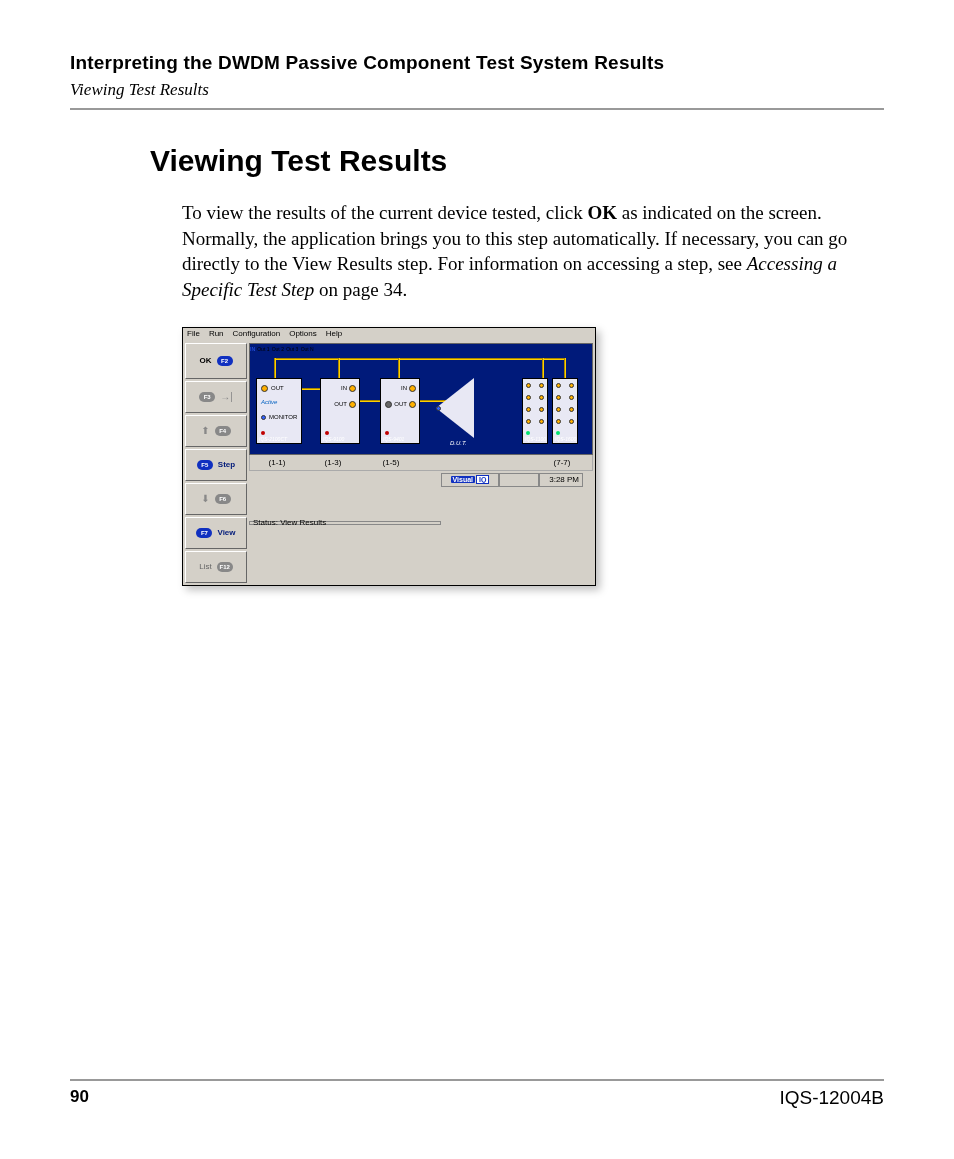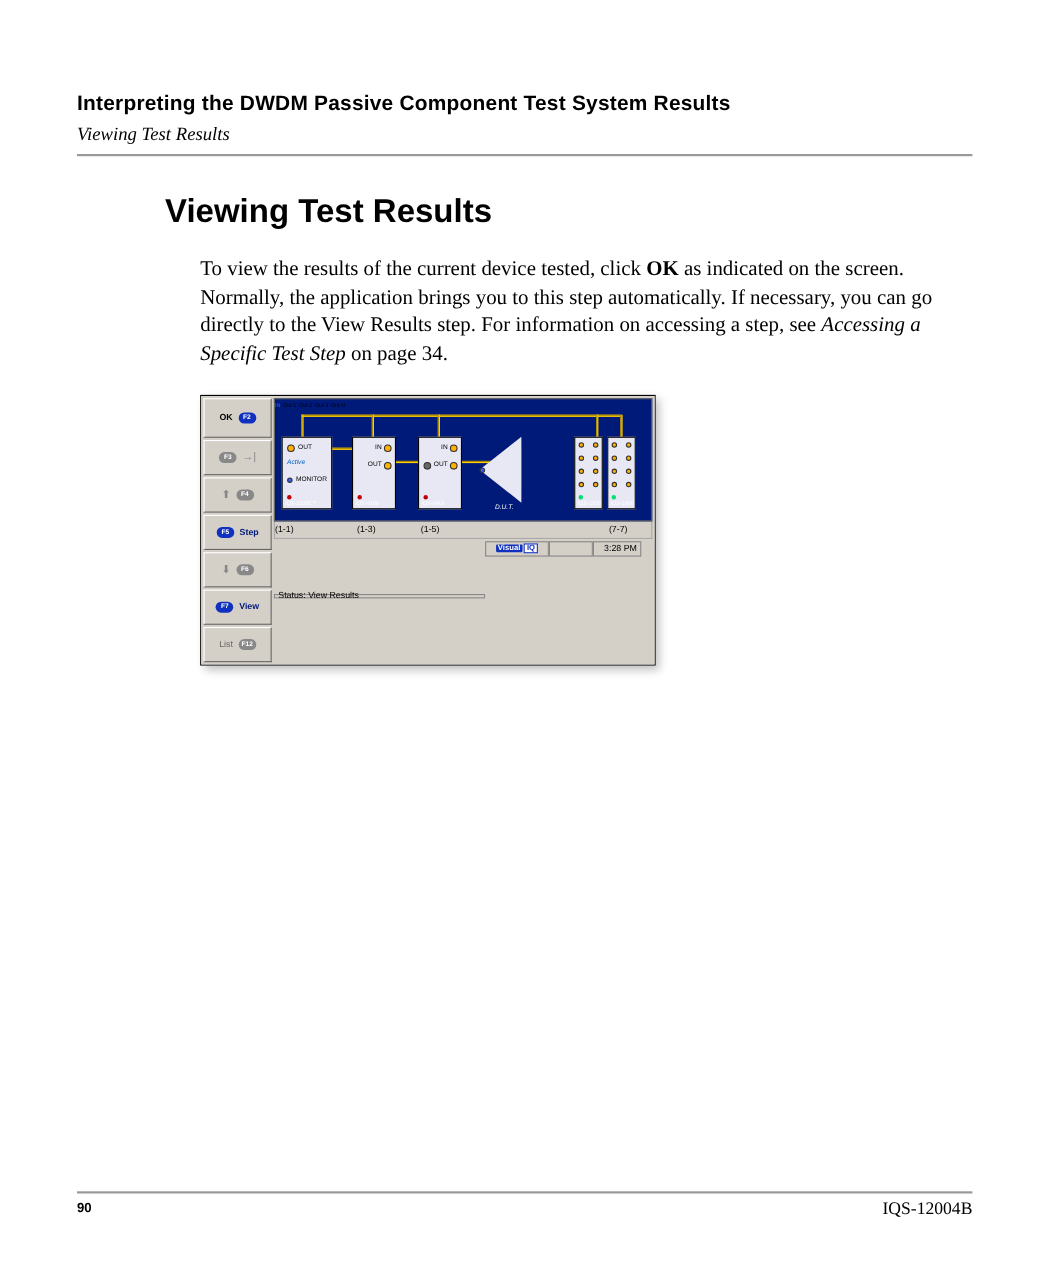--- a/index.html
+++ b/index.html
@@ -5,21 +5,21 @@
   * { box-sizing: border-box; margin: 0; padding: 0; }
   body {
     width: 954px;
     height: 1159px;
     background: #fff;
     font-family: Georgia, 'Times New Roman', serif;
     color: #000;
     position: relative;
   }
   .page {
-    padding: 84px 70px 40px 70px;
+    padding: 52px 70px 40px 70px;
     height: 100%;
     position: relative;
   }
   .chapter-title {
     font-family: Arial, Helvetica, sans-serif;
     font-weight: 700;
     font-size: 19px;
     letter-spacing: 0.2px;
     margin-bottom: 6px;
   }
@@ -281,39 +281,46 @@
   .hr-bot {
     border: none;
     border-top: 2px solid #999;
     margin-bottom: 6px;
   }
   .footer-row {
     display: flex;
     justify-content: space-between;
     font-size: 15px;
   }
-  .footer-row .pn { font-weight: 700; font-family: Arial, sans-serif; font-size: 12px; }
-  .footer-row .doc { font-family: Liberation Serif, serif; font-size: 16px; text-align: center; }
+  .footer-row .pn { font-weight: 700; font-family: Arial, sans-serif; font-size: 17px; }
+  .footer-row .doc { font-family: Liberation Sans, sans-serif; font-size: 19px; text-align: center; }
 </style>
 </head>
 <body>
 
 <div class="page">
   <div class="chapter-title">Interpreting the DWDM Passive Component Test System Results</div>
   <div class="breadcrumb">Viewing Test Results</div>
   <hr class="hr-top">
 
   <h1 class="section-title">Viewing Test Results</h1>
 
   <p class="body-text">
     <span>To view the results of the current device tested, click </span><b>OK</b><span> as indicated on the screen. Normally, the application brings you to this step automatically. If necessary, you can go directly to the View Results step. For information on accessing a step, see </span><span class="ref">Accessing a Specific Test Step</span><span> on page 34.</span>
   </p>
 
 
   <div class="figure">
+    <div class="menubar">
+      <span>File</span>
+      <span>Run</span>
+      <span>Configuration</span>
+      <span>Options</span>
+      <span>Help</span>
+    </div>
     <div class="app-body">
       <div class="side-buttons">
         <div class="side-btn tall">
           <span class="lbl">OK</span>
           <span class="fbadge">F2</span>
         </div>
         <div class="side-btn">
           <span class="fbadge grey">F3</span>
           <span class="arrow-icon">→|</span>
         </div>
@@ -411,21 +418,21 @@
             <span class="port sm" style="left:3px;top:28px"></span>
               <span class="port sm" style="right:3px;top:28px"></span>
             <span class="port sm" style="left:3px;top:40px"></span>
               <span class="port sm" style="right:3px;top:40px"></span>
             <span class="led grn" style="left:3px;bottom:8px"></span>
             <span class="foot">IQS-1600</span>
           </div>
         </div>
 
         <div class="slot-row">
-          <span style="width:54px;text-align:left">(1-1)</span>
+          <span style="width:54px;text-align:center">(1-1)</span>
           <span style="width:58px;text-align:center">(1-3)</span>
           <span style="width:58px;text-align:center">(1-5)</span>
           <span style="flex:1"></span>
           <span style="width:60px;text-align:center">(7-7)</span>
         </div>
 
 
         <div class="statusbar">
           <div class="status-seg status">Status: View Results</div>
           <div class="status-seg logo">

